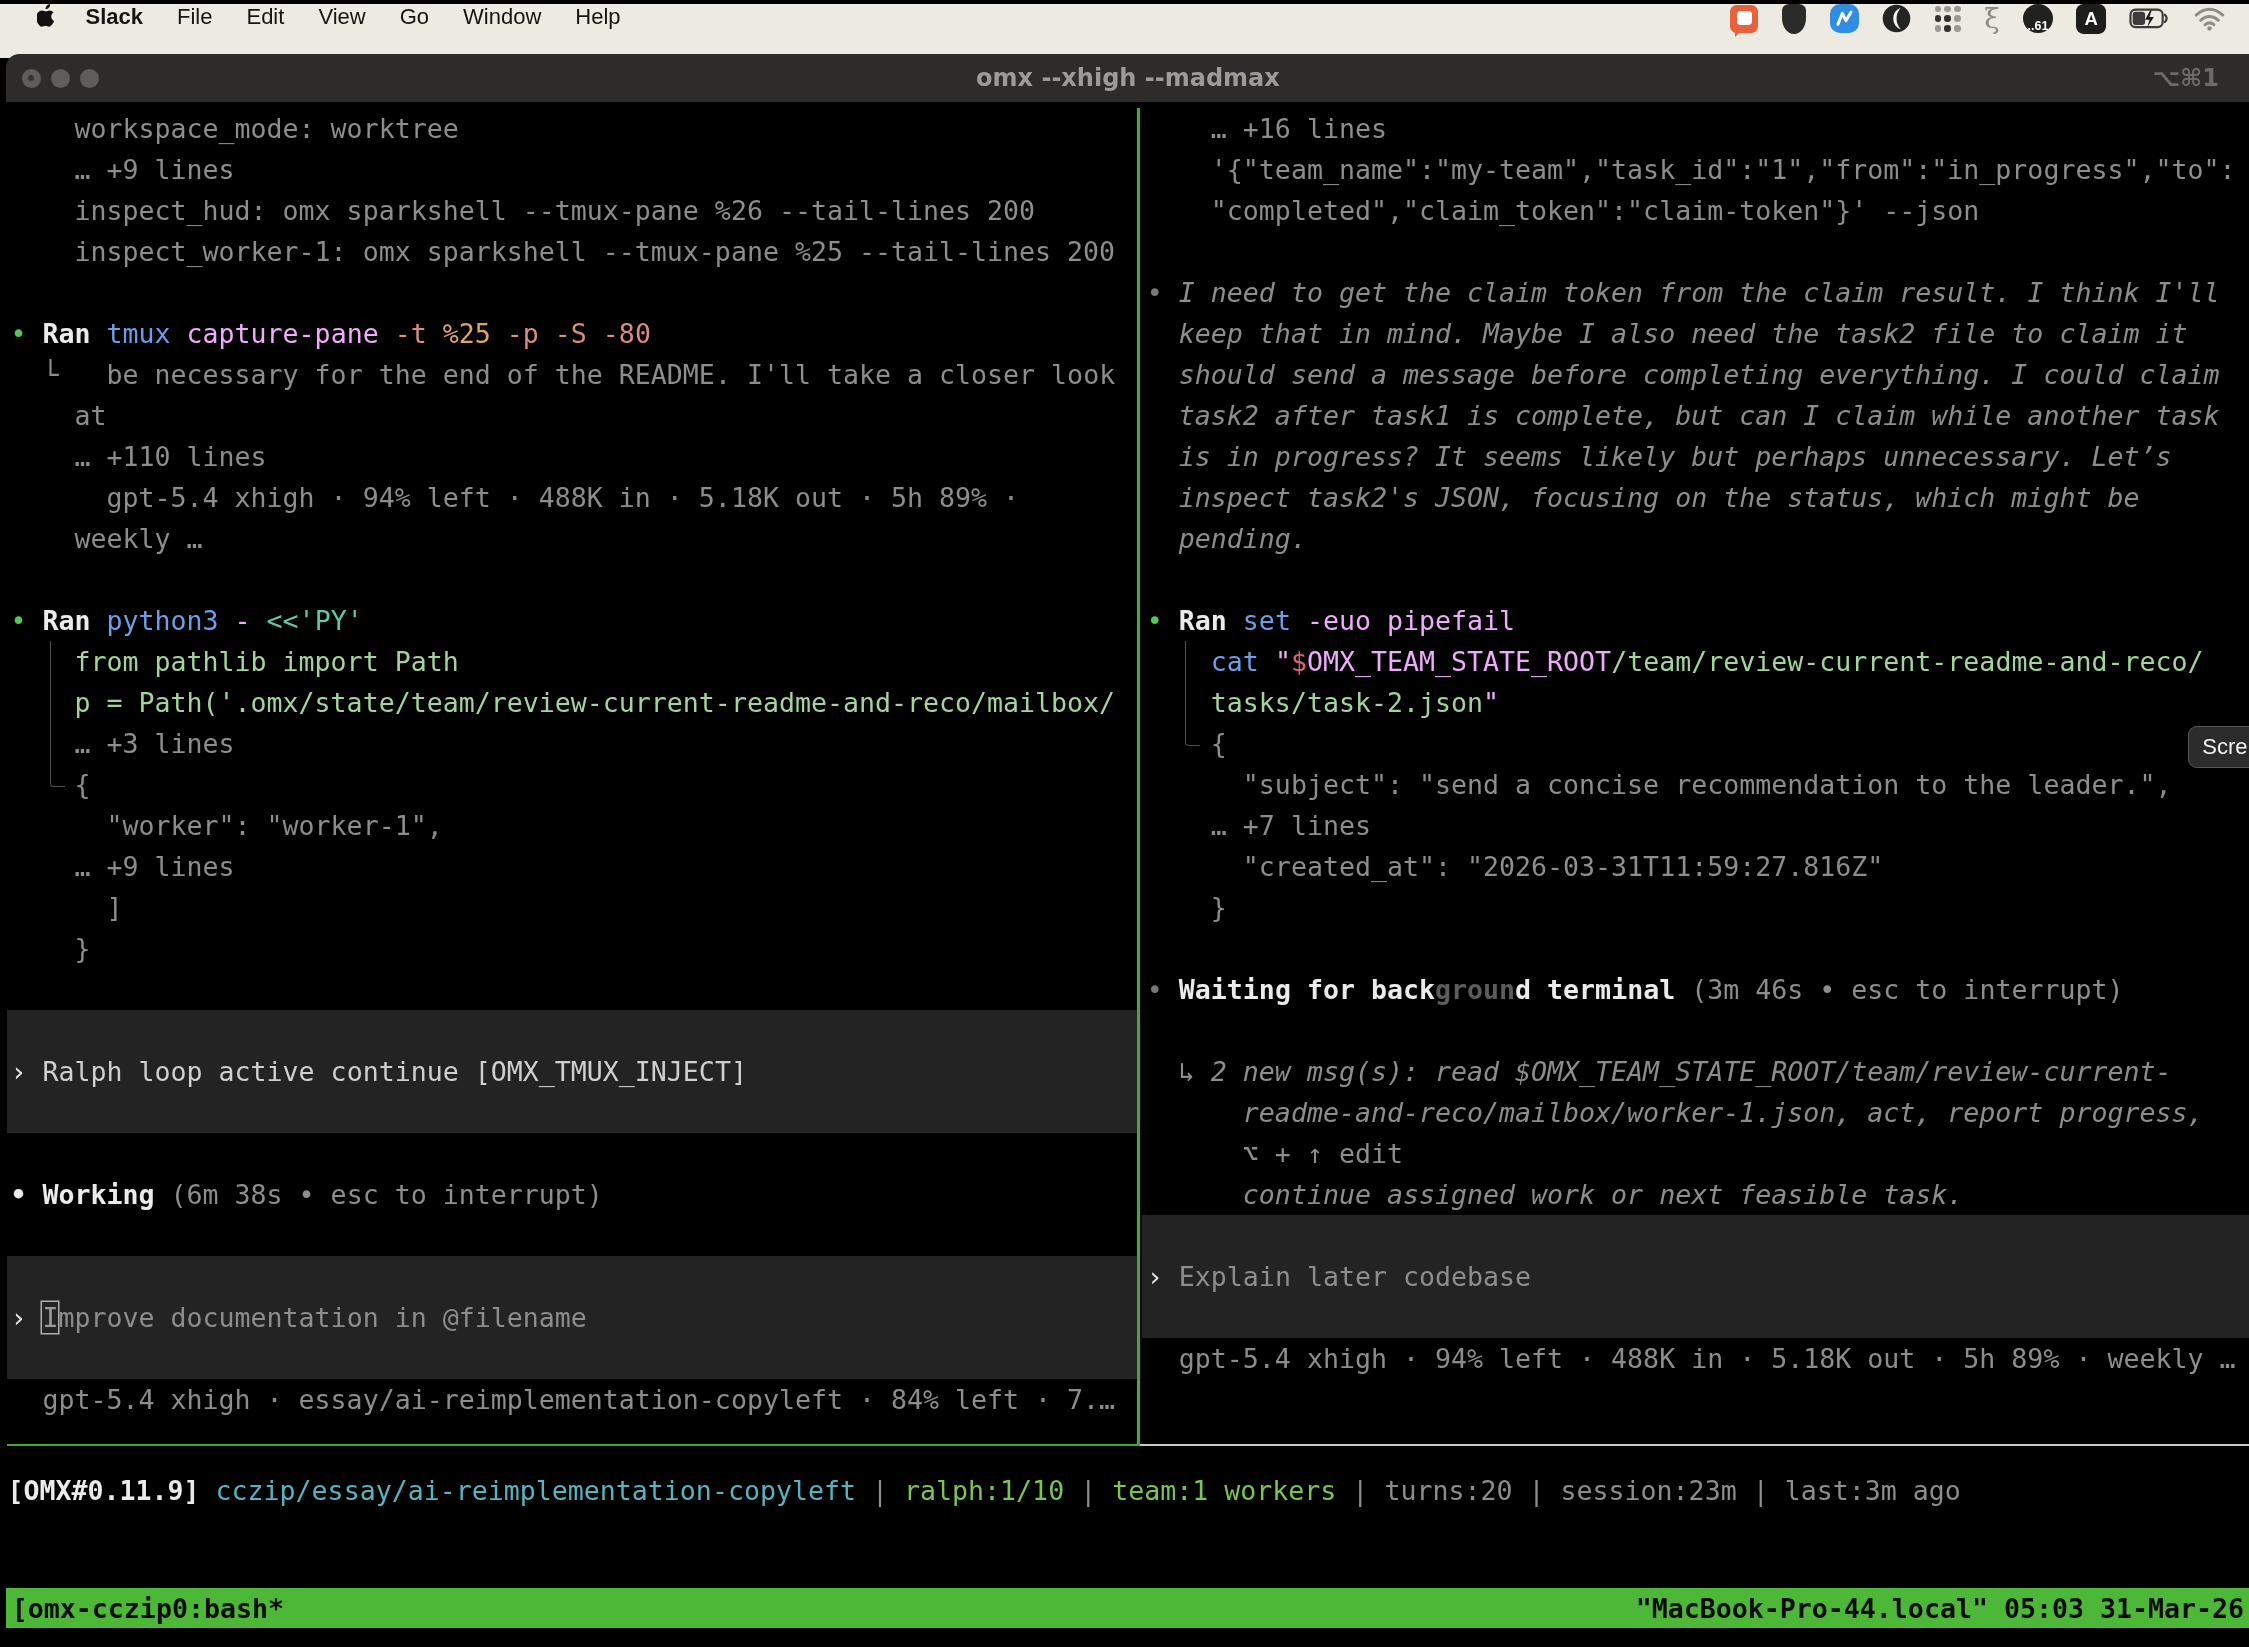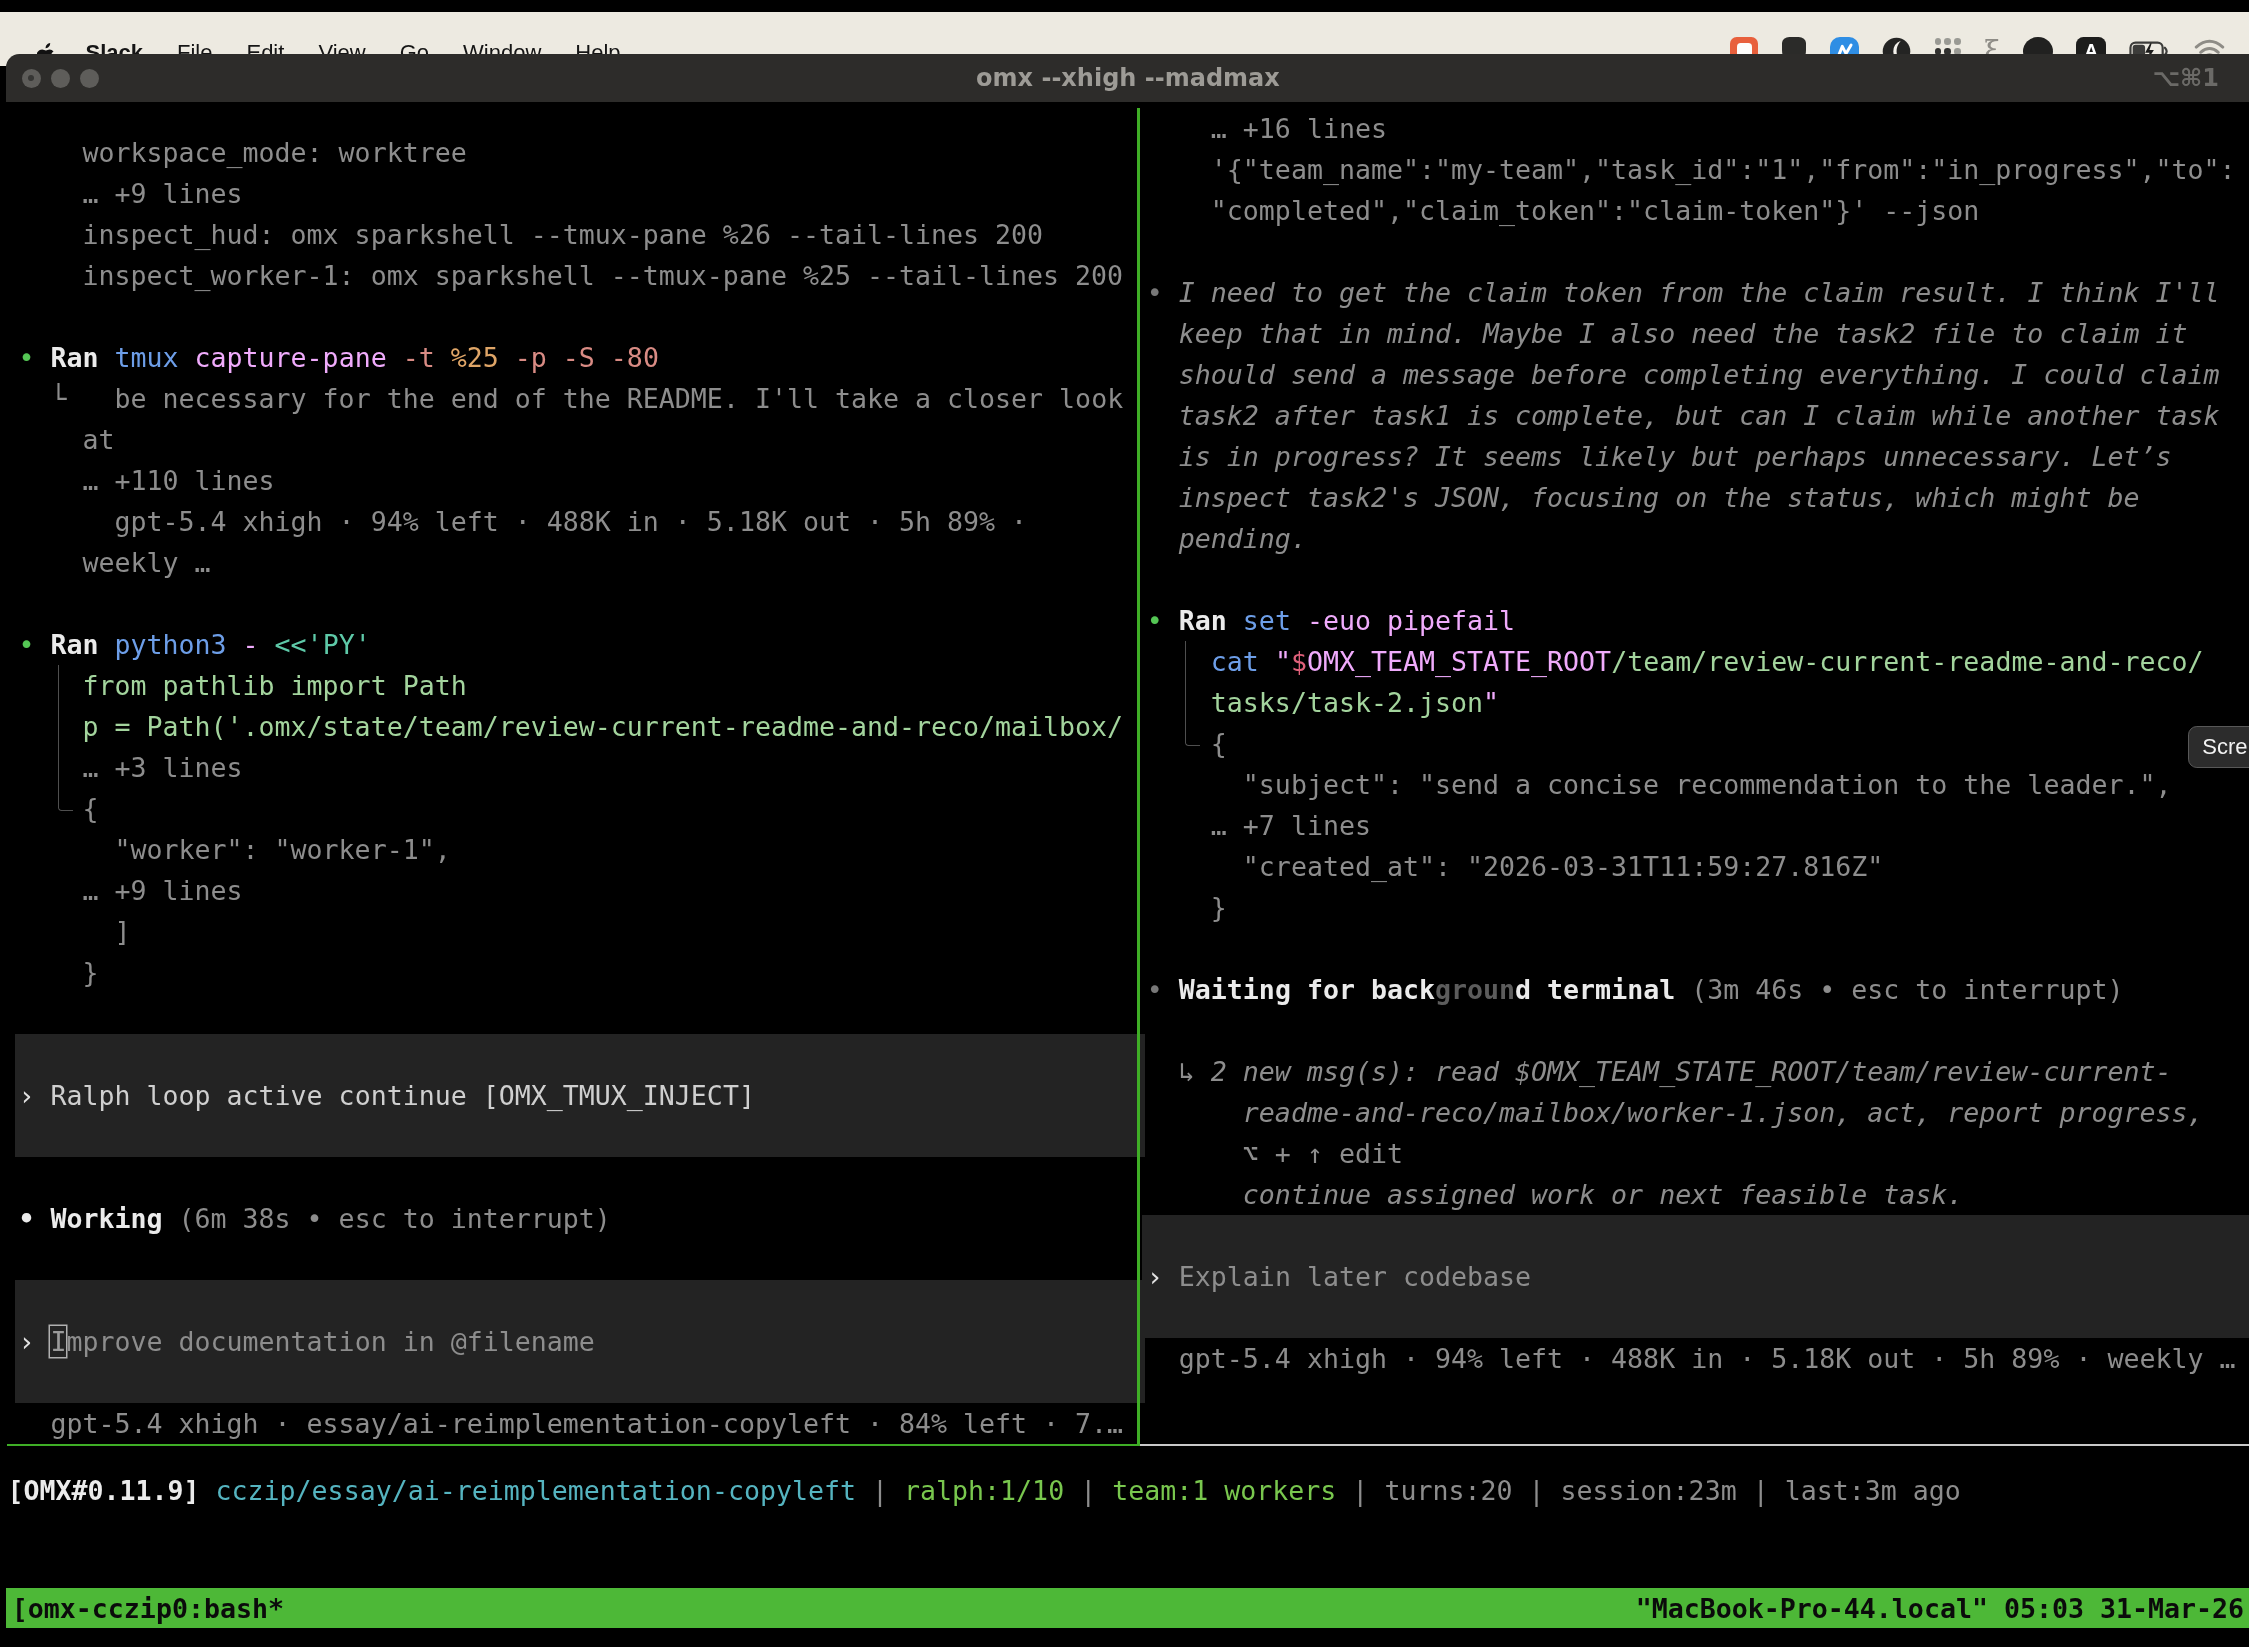--- a/index.html
+++ b/index.html
@@ -2,22 +2,22 @@
 <html style="font-size:11.8px"><head>
 <meta charset="utf-8">
 <style>
   html,body{margin:0;padding:0;}
   body{
     width:2250px;height:1648px;position:relative;overflow:hidden;
     background:#000;font-family:"DejaVu Sans Mono","DejaVu Sans",monospace;
   }
   
   .menubar{
-    position:absolute;left:0;top:12px;width:2250px;height:54px;
-    background:#edeae1;display:flex;align-items:flex-end;
+    position:absolute;left:0;top:4px;width:2250px;height:54px;
+    background:#edeae1;display:flex;align-items:flex-start;
     font-family:"Liberation Sans","DejaVu Sans",sans-serif;font-size:22px;color:#151515;
   }
   .apple{margin-left:37px;display:inline-flex;align-items:center;}
   .apple svg{width:19px;height:23px;fill:#111;}
   .mi{margin-left:34px;}
   .mi.appname{font-weight:700;margin-left:29.5px;}
   .tray{margin-left:auto;display:flex;align-items:center;gap:23.6px;padding-right:25px;}
   .ticon{display:inline-flex;align-items:center;justify-content:center;}
   .ic-chat{width:28px;height:28px;background:#e8603c;border-radius:6.6px;position:relative;}
   .ic-chat::before{content:'';position:absolute;left:6.6px;top:5.9px;width:14.8px;height:14px;background:#fdfdfb;border-radius:3.7px;}
@@ -41,21 +41,21 @@
   .lights{display:flex;gap:10.3px;margin-left:16px;}
   .light{width:19px;height:19px;border-radius:50%;background:#5e5d5a;position:relative;}
   .light.dot::after{content:'';position:absolute;left:6.6px;top:6.6px;width:5.9px;height:5.9px;border-radius:50%;background:#363634;}
   .wtitle{position:absolute;left:0;right:0;text-align:center;color:#9d9b96;font-weight:700;font-size:24px;
     font-family:"DejaVu Sans","Liberation Sans",sans-serif;}
   .wshortcut{margin-left:auto;margin-right:31px;color:#6b6a67;font-weight:700;font-size:24px;z-index:2;
     font-family:"DejaVu Sans","Liberation Sans",sans-serif;}
   
   .term{position:absolute;left:7.4px;top:108px;width:2243px;height:1338px;}
   .pane{position:absolute;top:0;height:1337px;overflow:hidden;}
-  #pane-left{left:8px;width:1130px;margin-top:24px;}
+  #pane-left{left:0;width:1130px;}
   #pane-right{left:1135px;width:1108px;}
   .pane-divider{position:absolute;left:1130px;top:0;width:3px;height:1336px;background:#3fae26;}
   .bline{position:absolute;top:1336px;height:2.2px;}
   .bline.l{left:0;width:1133px;background:#3fae26;}
   .bline.r{left:1133px;width:1109px;background:#c9c9c9;}
   .row{height:41px;line-height:41px;white-space:pre;position:relative;font-size:26.6px;padding-left:3px;}
   #pane-right .row{padding-left:4.4px;}
   .row.gv::before{content:'';position:absolute;left:43px;top:0;bottom:0;border-left:1.5px solid #4f4f4f;}
   .row.gl::before{content:'';position:absolute;left:43px;top:0;height:22px;width:13.3px;
     border-left:1.5px solid #4f4f4f;border-bottom:1.5px solid #4f4f4f;border-bottom-left-radius:3.7px;}

